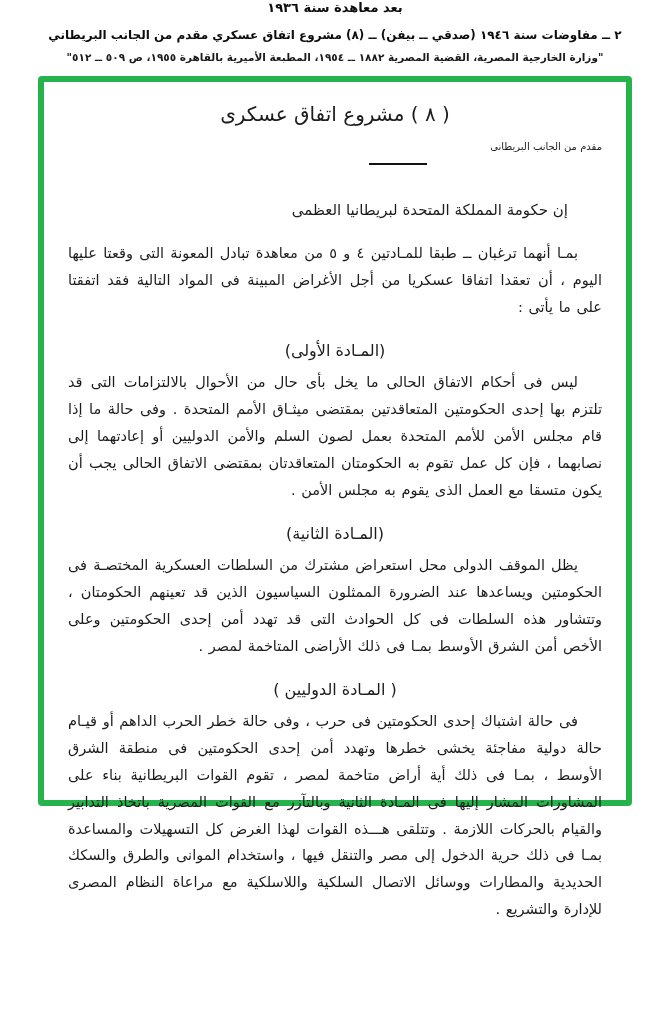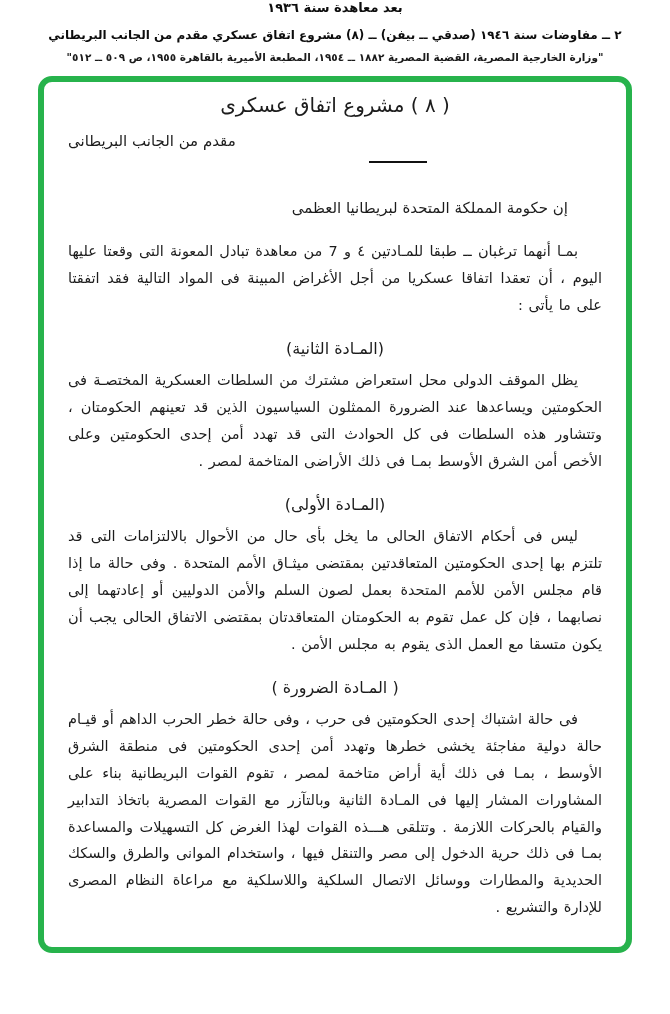--- a/index.html
+++ b/index.html
@@ -36,38 +36,38 @@
   .hdr-line3 {
     margin-top: 9px;
     font-size: 10.5px;
     font-weight: bold;
     color: #1a1a1a;
   }
   
   .frame {
     box-sizing: border-box;
     width: 594px;
-    height: 877px;
+    height: 730px;
     margin: 13px auto 0;
     border: 6px solid #27b34c;
-    border-radius: 14px;
-    padding: 1px 24px 0;
+    border-radius: 4px;
+    padding: 10px 24px 0;
     background: #ffffff;
   }
   
   .doc-title {
     margin-top: 10px;
     text-align: center;
     font-size: 20px;
     color: #1c1c1c;
   }
   .doc-subtitle {
     margin-top: 15px;
-    text-align: left;
-    font-size: 15px;
+    text-align: right;
+    font-size: 10px;
     color: #1c1c1c;
   }
   .title-rule {
     width: 58px;
     height: 2px;
     background: #111111;
     margin: 11px auto 0;
     margin-left: calc(50% + 5px);
     transform: translateX(50%);
   }
@@ -121,31 +121,31 @@
 
   <div class="frame">
 
     <div class="doc-title">( ٨ ) مشروع اتفاق عسكرى</div>
     <div class="doc-subtitle">مقدم من الجانب البريطانى</div>
     <div class="title-rule"></div>
 
     <p class="party party1">إن حكومة المملكة المتحدة لبريطانيا العظمى</p>
 
 
-    <p class="para">بمـا أنهما ترغبان ــ طبقا للمـادتين ٤ و 7 من معاهدة تبادل المعونة التى وقعتا عليها اليوم ، أن تعقدا اتفاقا عسكريا من أجل الأغراض المبينة فى المواد التالية فقد اتفقتا على ما يأتى :</p>
+    <p class="para">بمـا أنهما ترغبان ــ طبقا للمـادتين ٤ و ٥ من معاهدة تبادل المعونة التى وقعتا عليها اليوم ، أن تعقدا اتفاقا عسكريا من أجل الأغراض المبينة فى المواد التالية فقد اتفقتا على ما يأتى :</p>
+
+    <div>
+      <div class="article-heading">(المـادة الأولى)</div>
+      <p class="para article-body">ليس فى أحكام الاتفاق الحالى ما يخل بأى حال من الأحوال بالالتزامات التى قد تلتزم بها إحدى الحكومتين المتعاقدتين بمقتضى ميثـاق الأمم المتحدة . وفى حالة ما إذا قام مجلس الأمن للأمم المتحدة بعمل لصون السلم والأمن الدوليين أو إعادتهما إلى نصابهما ، فإن كل عمل تقوم به الحكومتان المتعاقدتان بمقتضى الاتفاق الحالى يجب أن يكون متسقا مع العمل الذى يقوم به مجلس الأمن .</p>
+    </div>
 
     <div>
       <div class="article-heading">(المـادة الثانية)</div>
       <p class="para article-body">يظل الموقف الدولى محل استعراض مشترك من السلطات العسكرية المختصـة فى الحكومتين ويساعدها عند الضرورة الممثلون السياسيون الذين قد تعينهم الحكومتان ، وتتشاور هذه السلطات فى كل الحوادث التى قد تهدد أمن إحدى الحكومتين وعلى الأخص أمن الشرق الأوسط بمـا فى ذلك الأراضى المتاخمة لمصر .</p>
     </div>
 
     <div>
-      <div class="article-heading">(المـادة الأولى)</div>
-      <p class="para article-body">ليس فى أحكام الاتفاق الحالى ما يخل بأى حال من الأحوال بالالتزامات التى قد تلتزم بها إحدى الحكومتين المتعاقدتين بمقتضى ميثـاق الأمم المتحدة . وفى حالة ما إذا قام مجلس الأمن للأمم المتحدة بعمل لصون السلم والأمن الدوليين أو إعادتهما إلى نصابهما ، فإن كل عمل تقوم به الحكومتان المتعاقدتان بمقتضى الاتفاق الحالى يجب أن يكون متسقا مع العمل الذى يقوم به مجلس الأمن .</p>
-    </div>
-
-    <div>
-      <div class="article-heading">( المـادة الضرورة )</div>
+      <div class="article-heading">( المـادة الدوليين )</div>
       <p class="para article-body">فى حالة اشتباك إحدى الحكومتين فى حرب ، وفى حالة خطر الحرب الداهم أو قيـام حالة دولية مفاجئة يخشى خطرها وتهدد أمن إحدى الحكومتين فى منطقة الشرق الأوسط ، بمـا فى ذلك أية أراض متاخمة لمصر ، تقوم القوات البريطانية بناء على المشاورات المشار إليها فى المـادة الثانية وبالتآزر مع القوات المصرية باتخاذ التدابير والقيام بالحركات اللازمة . وتتلقى هـــذه القوات لهذا الغرض كل التسهيلات والمساعدة بمـا فى ذلك حرية الدخول إلى مصر والتنقل فيها ، واستخدام الموانى والطرق والسكك الحديدية والمطارات ووسائل الاتصال السلكية واللاسلكية مع مراعاة النظام المصرى للإدارة والتشريع .</p>
     </div>
 
   </div>
 </div>
 
 </body></html>

